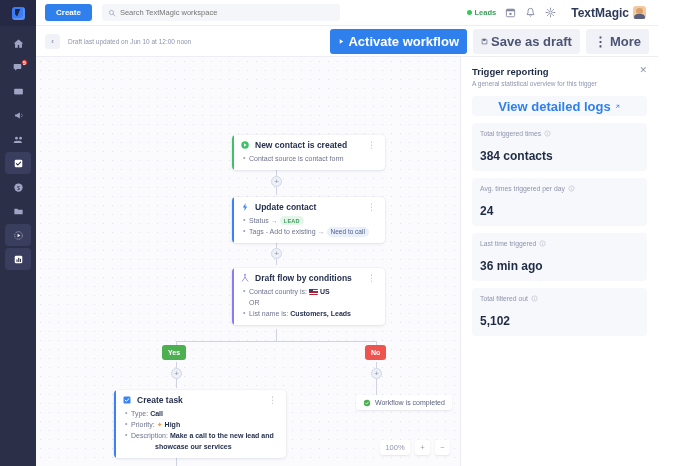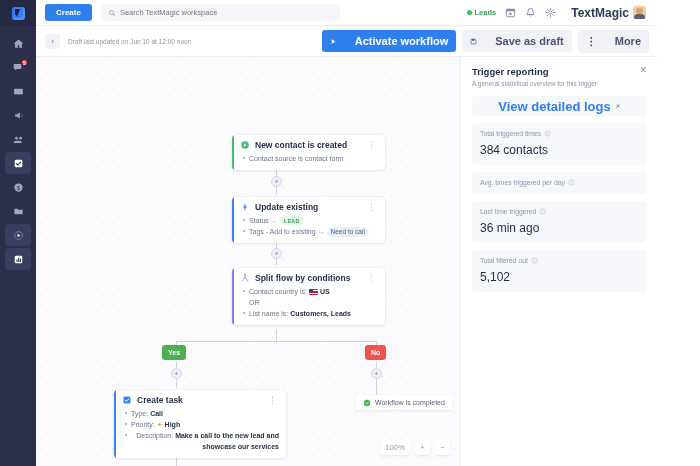--- a/index.html
+++ b/index.html
@@ -119,22 +119,22 @@
   .back-btn {
     width: 15px; height: 15px; border-radius: 3px;
     background: #f1f2f7; color: #6b7290;
     display: flex; align-items: center; justify-content: center;
     font-size: 8px; cursor: pointer; margin-right: 8px;
   }
   .wf-title { font-size: 10px; font-weight: bold; color: #1f2b45; line-height: 12px;}
   .wf-sub { font-size: 6.5px; color: #8f95ad; line-height: 9px; }
   .subbar-right { margin-left: auto; display: flex; align-items: center; gap: 6px; }
   .btn {
-    font-size: 11px; border-radius: 3px; padding: 5px 8px;
-    display: flex; align-items: center; gap: 18px;
+    font-size: 13px; border-radius: 3px; padding: 5px 8px;
+    display: flex; align-items: center; gap: 3px;
     cursor: pointer; border: none; font-weight: bold;
     font-family: "Liberation Sans", sans-serif;
   }
   .btn-primary { background: #2f80ed; color: #fff; }
   .btn-ghost { background: #f1f2f7; color: #4b5473; }
 
   
   .body { flex: 1; display: flex; min-height: 0; }
 
   
@@ -148,21 +148,20 @@
   .canvas-inner { position: absolute; inset: 0; }
 
   
   .node {
     position: absolute;
     background: #ffffff;
     border-radius: 4px;
     box-shadow: 0 1px 3px rgba(40,48,80,0.10), 0 0 0 0.5px rgba(40,48,80,0.05);
     padding: 5px 7px 6px 8px;
     overflow: hidden;
-    text-align: right;
   }
   .node::before {
     content: ""; position: absolute; left: 0; top: 0; bottom: 0; width: 2px;
   }
   .node.n-green::before { background: #3fc06a; }
   .node.n-blue::before  { background: #3b82f6; }
   .node.n-purple::before{ background: #8b7cf6; }
   .node.n-task::before  { background: #3b82f6; }
   .node-head {
     display: flex; align-items: center; gap: 5px;
@@ -254,21 +253,21 @@
   .logs-card a { color: #2f80ed; font-size: 13px; font-weight: bold; text-decoration: none; }
   .logs-card svg { width: 7px; height: 7px; display:block; }
   .stat {
     margin-top: 7px; background: #f7f8fb; border-radius: 4px;
     padding: 7px 8px 8px 8px;
   }
   .stat-label {
     font-size: 6.8px; color: #8f95ad; display: flex; align-items: center; gap: 3px;
   }
   .stat-label svg { width: 7px; height: 7px; display:block; }
-  .stat-value { font-size: 12px; font-weight: normal; color: #1f2b45; margin-top: 6px; }
+  .stat-value { font-size: 12px; font-weight: bold; color: #1f2b45; margin-top: 12px; }
 </style>
 </head>
 <body>
 
 <div class="app">
 
   <nav class="rail">
     <div class="rail-logo">
       <div class="logo-mark"></div>
     </div>
@@ -439,21 +438,21 @@
           </div>
           <div class="plus" style="left:235px; top:119px;">+</div>
 
           <div class="node n-blue" style="left:196px; top:140px; width:153px;">
             <div class="node-head">
               <span class="node-ico">
                 <svg viewBox="0 0 16 16">
                     <path d="M9.2 1.5L4.4 8.6h3.1l-.8 5.9 4.9-7.3H8.4z" fill="#3b82f6"></path>
                   </svg>
               </span>
-              <span class="node-title">Update existing</span>
+              <span class="node-title">Update contact</span>
               <span class="node-menu">⋮</span>
             </div>
             <ul class="node-list">
               <li>
                 <span>Status</span>
                 <span class="arrow">→</span>
                 <span class="pill pill-green">LEAD</span>
               </li>
               <li>
                 <span>Tags - Add to existing</span>
@@ -465,21 +464,21 @@
           <div class="plus" style="left:235px; top:191px;">+</div>
 
           <div class="node n-purple" style="left:196px; top:211px; width:153px;">
             <div class="node-head">
               <span class="node-ico">
                 <svg viewBox="0 0 16 16">
                     <path d="M8 2v5M8 7L3.5 13M8 7l4.5 6" stroke="#8b7cf6" stroke-width="1.3" fill="none" stroke-linecap="round"></path>
                     <circle cx="8" cy="2.6" r="1.2" fill="#8b7cf6"></circle>
                   </svg>
               </span>
-              <span class="node-title">Split flow by conditions</span>
+              <span class="node-title">Draft flow by conditions</span>
               <span class="node-menu">⋮</span>
             </div>
             <ul class="node-list">
               <li>
                 <span>Contact country is:</span>
                 <span class="flag"></span>
                 <span class="val">US</span>
               </li>
               <li class="noBullet">
                 <span>OR</span>
@@ -572,20 +571,21 @@
 
         <div class="stat">
           <div class="stat-label">
             <span>Avg. times triggered per day</span>
             <svg viewBox="0 0 16 16">
                 <circle cx="8" cy="8" r="6" fill="none" stroke="#b9bece" stroke-width="1.4"></circle>
                 <circle cx="8" cy="5.2" r="0.9" fill="#b9bece"></circle>
                 <rect x="7.2" y="7" width="1.6" height="4.2" rx="0.8" fill="#b9bece"></rect>
               </svg>
           </div>
+          <div class="stat-value">24</div>
         </div>
 
         <div class="stat">
           <div class="stat-label">
             <span>Last time triggered</span>
             <svg viewBox="0 0 16 16">
                 <circle cx="8" cy="8" r="6" fill="none" stroke="#b9bece" stroke-width="1.4"></circle>
                 <circle cx="8" cy="5.2" r="0.9" fill="#b9bece"></circle>
                 <rect x="7.2" y="7" width="1.6" height="4.2" rx="0.8" fill="#b9bece"></rect>
               </svg>

